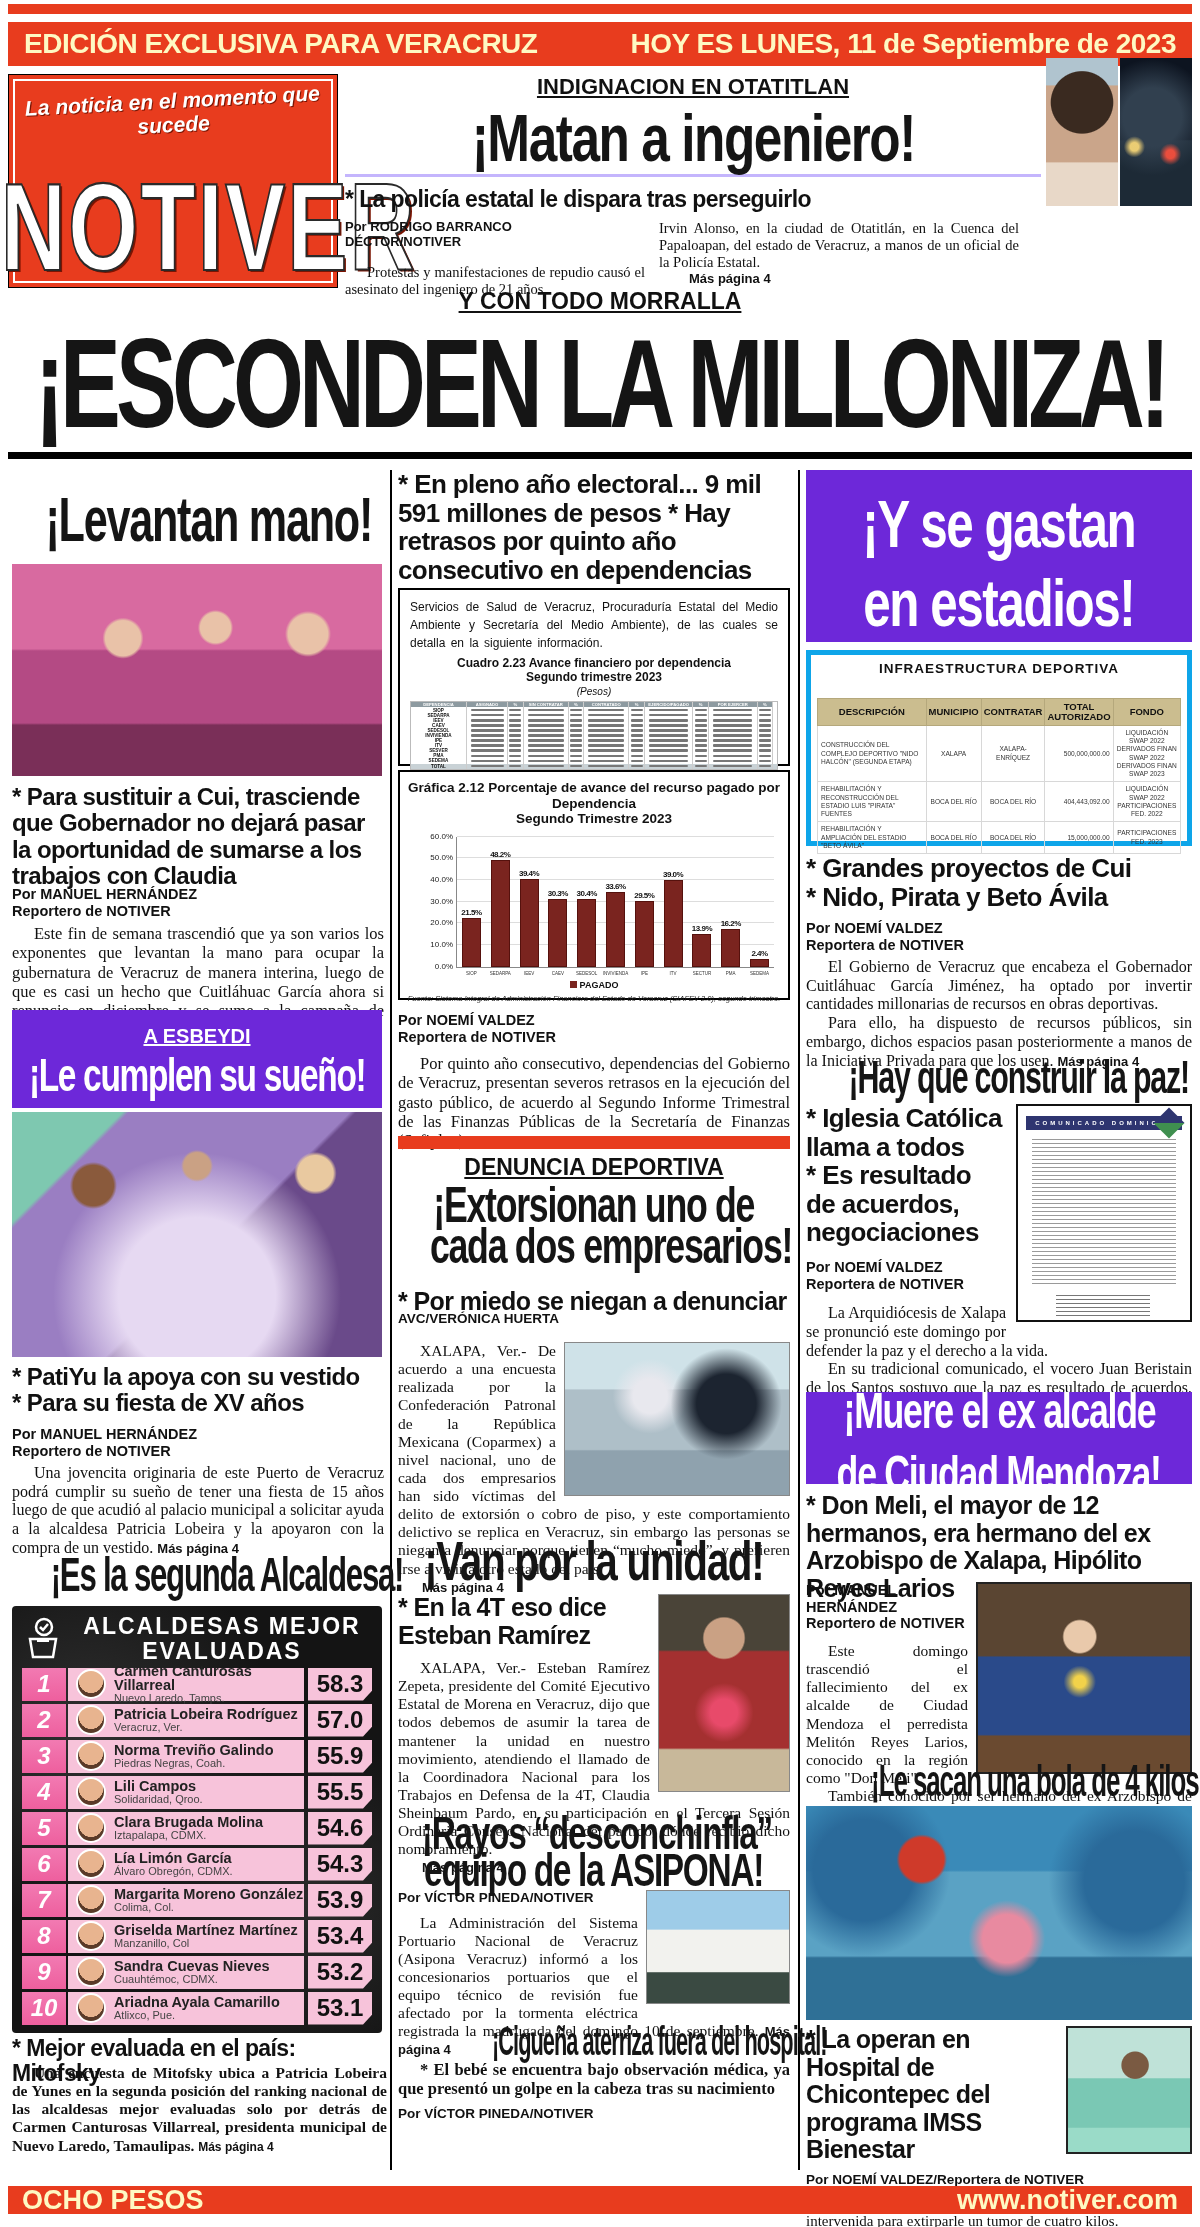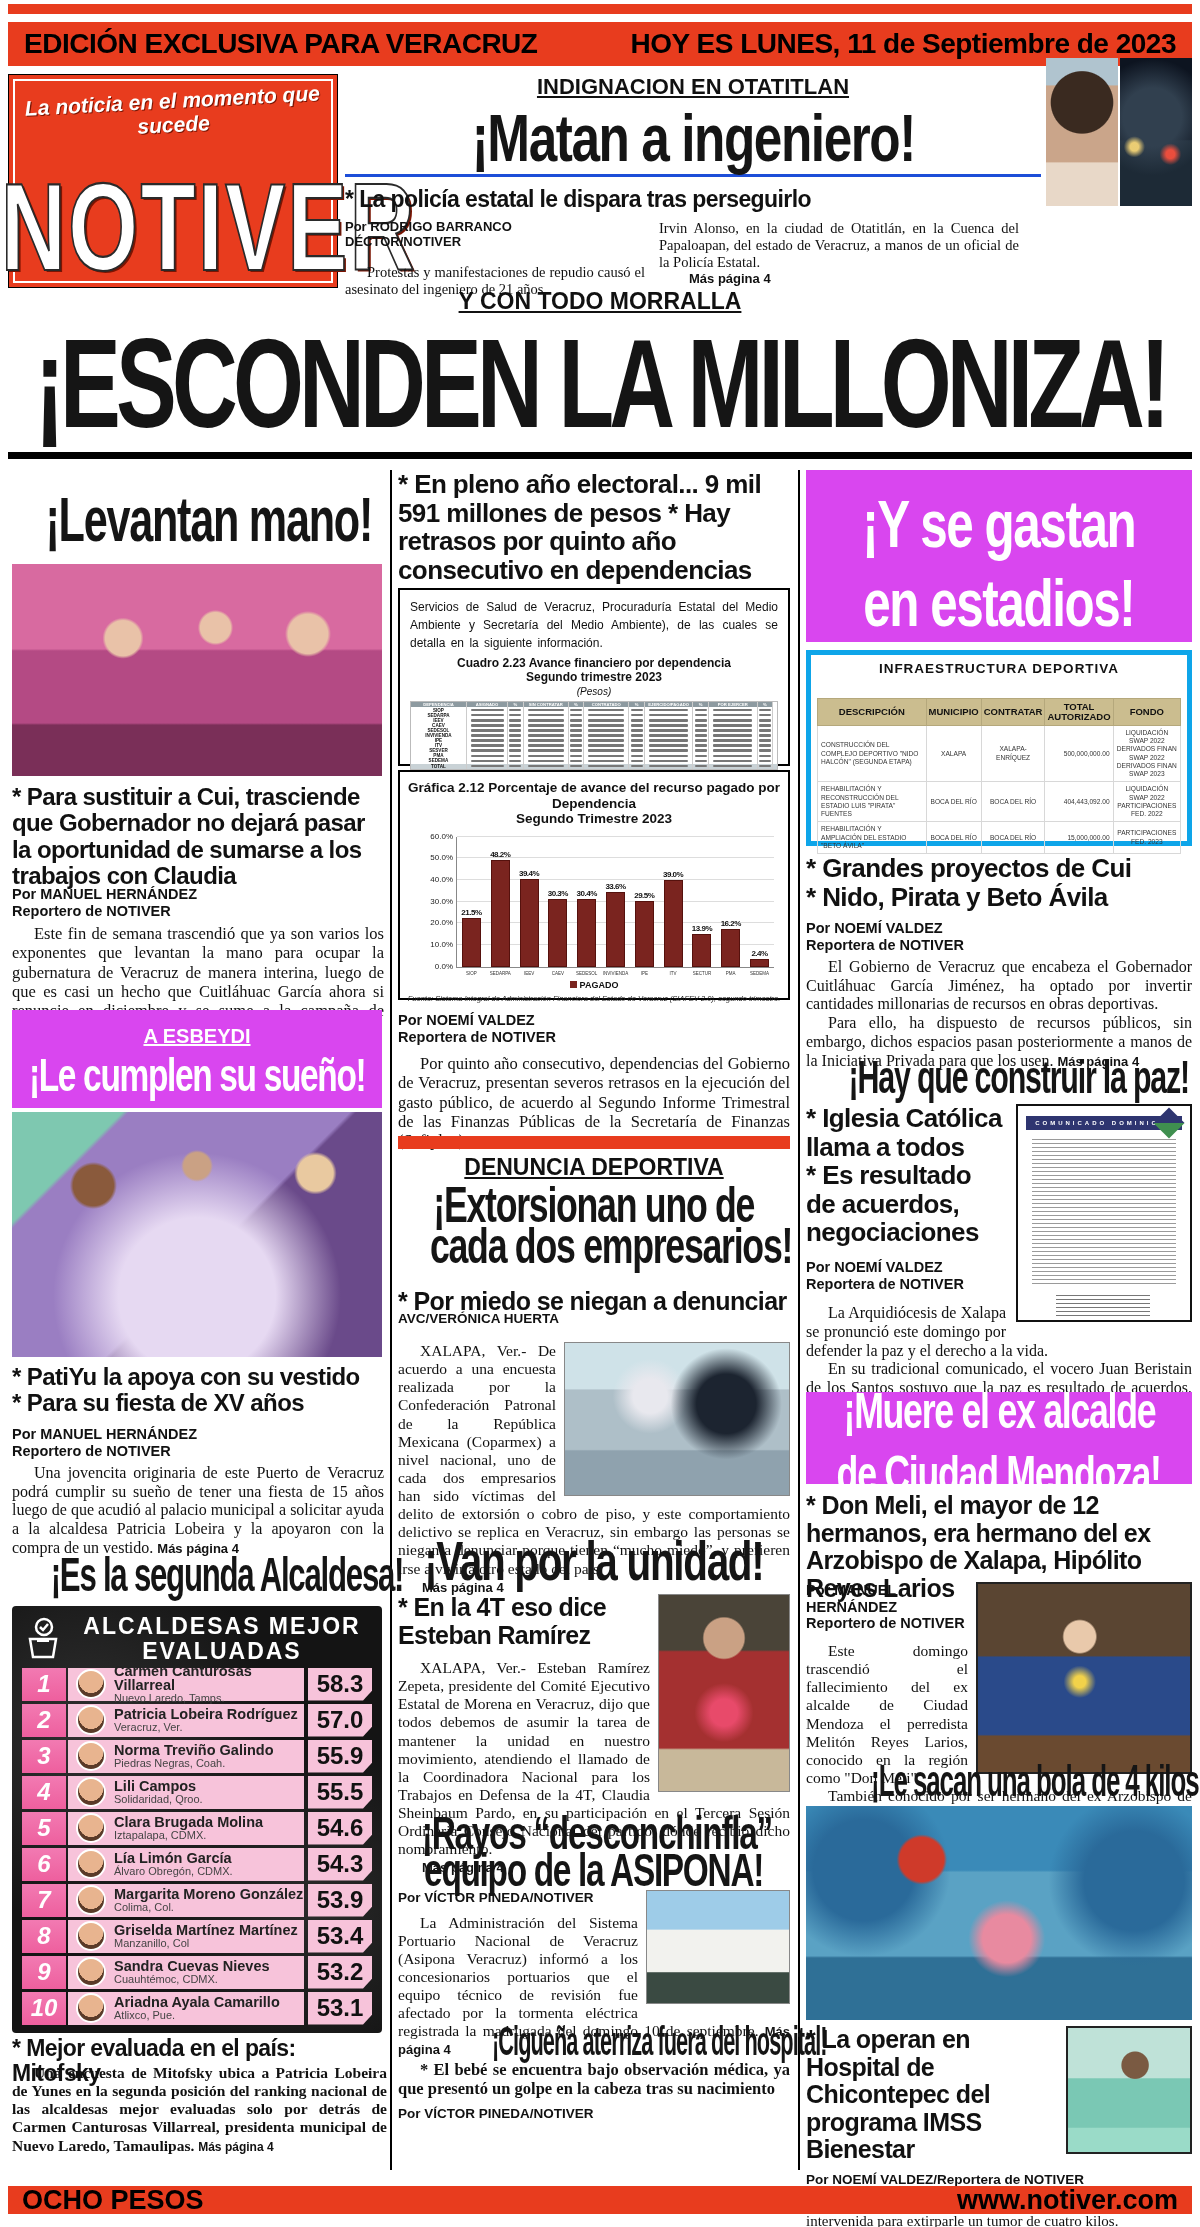--- a/index.html
+++ b/index.html
@@ -52,51 +52,51 @@
   .bitem{display:flex;flex-direction:column;justify-content:flex-end;align-items:center;position:relative;width:28px;height:100%;}
   .bval{font-weight:bold;font-size:8px;margin-bottom:1px;letter-spacing:-0.5px;}
   .bbar{width:17px;background:#7a241f;border:1px solid #55110d;}
   .bx{position:absolute;bottom:-9px;font-size:4.5px;color:#333;white-space:nowrap;}
   
   #infra-table{width:100%;border-collapse:collapse;}
   #infra-table th{background:#cbbd8f;font-size:9.5px;padding:3px 2px;border:1px solid #b5a87c;line-height:1.05;}
   #infra-table td{font-size:6.6px;padding:3px 3px;border:1px solid #d8d8d8;vertical-align:middle;line-height:1.25;color:#333;}
   td.c{text-align:center;} td.r{text-align:right;}
   
-  .blackbox{background:#d946ef;color:#fff;display:flex;flex-direction:column;align-items:center;justify-content:center;}
+  .blackbox{background:#6d28d9;color:#fff;display:flex;flex-direction:column;align-items:center;justify-content:center;}
   .blackbox .sy{color:#fff;}
   
   #pazdoc{background:#fff;border:2px solid #111;}
   #pazdoc .dochead{height:14px;background:#2e3570;margin:10px 8px 4px 8px;display:flex;align-items:center;justify-content:center;
                    color:#fff;font-size:6px;letter-spacing:3px;font-weight:bold;}
   #pazdoc .doclogo{position:absolute;right:10px;top:6px;width:22px;height:22px;
                    background:linear-gradient(135deg,#2e3570 50%,#3f8f4f 50%);transform:rotate(45deg);}
   .doclines{margin:6px 14px;height:150px;background:repeating-linear-gradient(#fff 0 3px,#9a9a9a 3px 4px);}
   .docsig{margin:2px 14px;height:26px;background:repeating-linear-gradient(#fff 0 3px,#777 3px 4px);width:55%;margin-left:22%;}
-  .foot{color:#000000;font-weight:bold;font-size:27px;}
+  .foot{color:#fef9c3;font-weight:bold;font-size:27px;}
 </style>
 </head>
 <body>
 
 <div id="page">
 
   <div class="abs red" style="left:8px;top:4px;width:1184px;height:10px;"></div>
   <div class="abs red" style="left:8px;top:22px;width:1184px;height:44px;display:flex;justify-content:space-between;align-items:center;padding:0 16px;box-sizing:border-box;">
     <span class="foot" style="font-size:28px;letter-spacing:-0.5px;">EDICIÓN EXCLUSIVA PARA VERACRUZ</span>
     <span class="foot" style="font-size:28px;letter-spacing:-0.5px;">HOY ES LUNES, 11 de Septiembre de 2023</span>
   </div>
 
   <div class="abs red" id="logo" style="left:8px;top:74px;width:328px;height:212px;">
     <span class="tag">La noticia en el momento que sucede</span>
     <span class="nm">NOTIVER</span>
   </div>
 
   <div class="abs" style="left:345px;top:74px;width:696px;">
     <div class="ctr"><span class="kick" style="font-size:22px;">INDIGNACION EN OTATITLAN</span></div>
-    <div class="ctr" style="height:74px;border-bottom:3px solid #1d4ed8;"><span class="hl sy" style="font-size:54px;transform:scale(0.95,1.22);">¡Matan a ingeniero!</span></div>
+    <div class="ctr" style="height:74px;border-bottom:3px solid #c4b5fd;"><span class="hl sy" style="font-size:54px;transform:scale(0.95,1.22);">¡Matan a ingeniero!</span></div>
     <div class="sub" style="margin-top:10px;font-size:23px;">* La policía estatal le dispara tras perseguirlo</div>
     <div style="display:flex;gap:14px;margin-top:8px;">
       <div style="width:300px;">
         <div class="by" style="font-size:13px;"><span>Por RODRIGO BARRANCO</span><br><span>DÉCTOR/NOTIVER</span></div>
         <div class="serif" style="font-size:14.5px;margin-top:14px;">
             <p>Protestas y manifestaciones de repudio causó el asesinato del ingeniero de 21 años,</p>
           </div>
       </div>
       <div style="width:360px;">
         <div class="serif" style="font-size:14.5px;">

